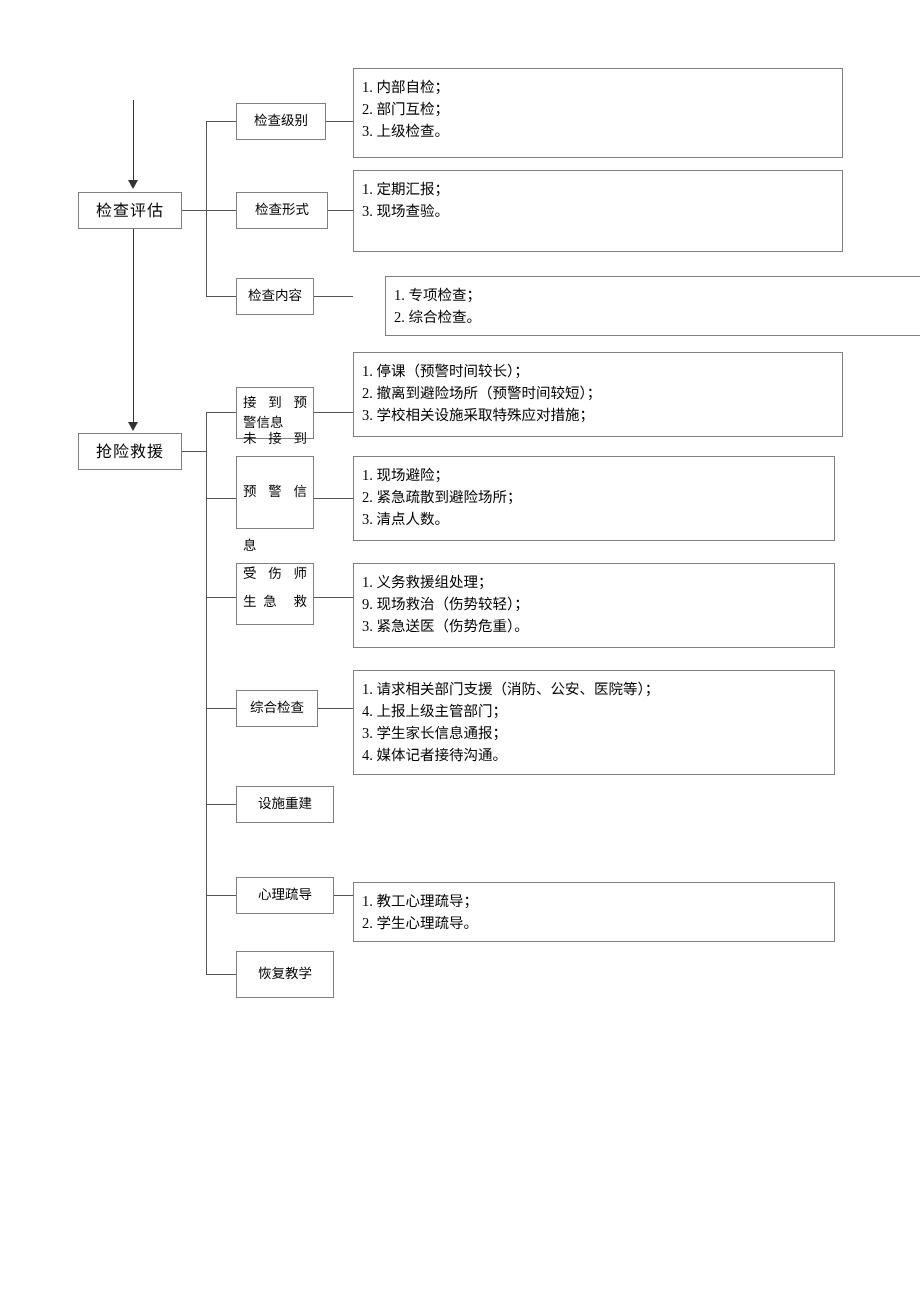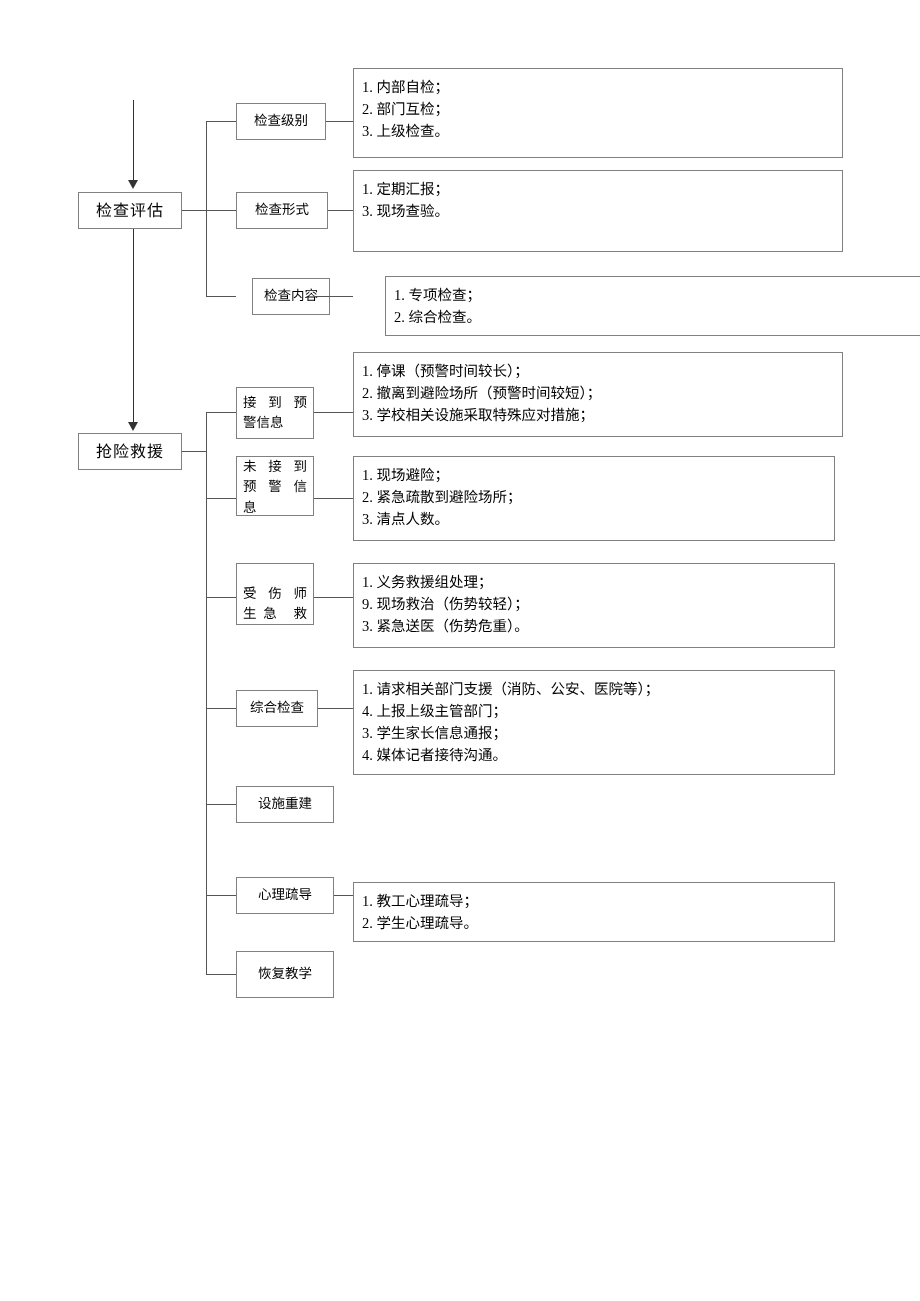--- a/index.html
+++ b/index.html
@@ -123,21 +123,21 @@
 
   <div class="box mid-box" style="left:236px; top:192px; width:92px; height:37px;">
     <span class="lbl">检查形式</span>
   </div>
   <div class="hline" style="left:328px; top:210px; width:25px;"></div>
   <div class="box detail-box" style="left:353px; top:170px; width:490px; height:82px;">
     <div class="line">1. 定期汇报；</div>
     <div class="line">3. 现场查验。</div>
   </div>
 
-  <div class="box mid-box" style="left:252px; top:278px; width:78px; height:37px;">
+  <div class="box mid-box" style="left:236px; top:278px; width:78px; height:37px;">
     <span class="lbl">检查内容</span>
   </div>
   <div class="hline" style="left:314px; top:296px; width:39px;"></div>
   <div class="box detail-box" style="left:353px; top:276px; width:540px; height:60px;margin-left:32px;">
     <div class="line">1. 专项检查；</div>
     <div class="line">2. 综合检查。</div>
   </div>
 
   <div class="hline" style="left:182px; top:451px; width:25px;"></div>
   <div class="vline" style="left:206px; top:412px; height:563px;"></div>
@@ -154,33 +154,33 @@
     <span class="lbl">接 到 预</span>
     <span class="lbl" style="text-align-last:left;">警信息</span>
   </div>
   <div class="hline" style="left:314px; top:412px; width:39px;"></div>
   <div class="box detail-box" style="left:353px; top:352px; width:490px; height:85px;">
     <div class="line">1. 停课（预警时间较长）；</div>
     <div class="line">2. 撤离到避险场所（预警时间较短）；</div>
     <div class="line">3. 学校相关设施采取特殊应对措施；</div>
   </div>
 
-  <div class="box mid-box justified" style="left:236px; top:456px; width:78px; height:60px; flex-direction:column; justify-content:flex-start;">
+  <div class="box mid-box justified" style="left:236px; top:456px; width:78px; height:73px; flex-direction:column; justify-content:center;gap:33px;">
     <span class="lbl">未 接 到</span>
     <span class="lbl">预 警 信</span>
     <span class="lbl" style="text-align-last:left;">息</span>
   </div>
   <div class="hline" style="left:314px; top:498px; width:39px;"></div>
   <div class="box detail-box" style="left:353px; top:456px; width:482px; height:85px;">
     <div class="line">1. 现场避险；</div>
     <div class="line">2. 紧急疏散到避险场所；</div>
     <div class="line">3. 清点人数。</div>
   </div>
 
-  <div class="box mid-box justified" style="left:236px; top:563px; width:78px; height:62px; flex-direction:column; justify-content:flex-end;">
+  <div class="box mid-box justified" style="left:236px; top:563px; width:78px; height:62px; flex-direction:column; justify-content:flex-start;gap:8px;">
     <span class="lbl">受 伤 师</span>
     <span class="lbl">生急 救</span>
   </div>
   <div class="hline" style="left:314px; top:597px; width:39px;"></div>
   <div class="box detail-box" style="left:353px; top:563px; width:482px; height:85px;">
     <div class="line">1. 义务救援组处理；</div>
     <div class="line">9. 现场救治（伤势较轻）；</div>
     <div class="line">3. 紧急送医（伤势危重）。</div>
   </div>
 

